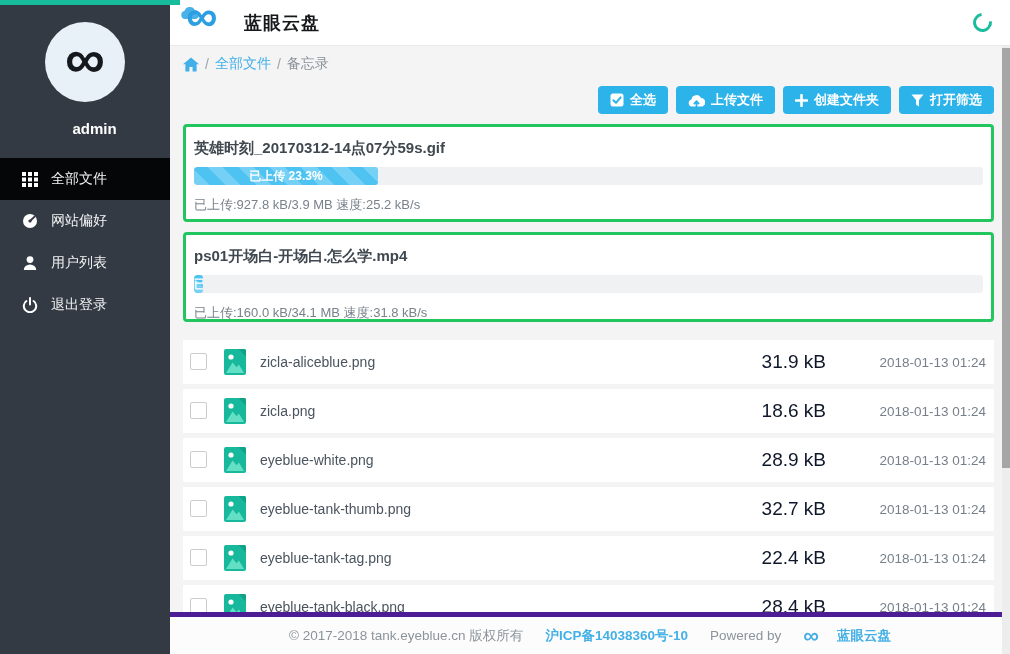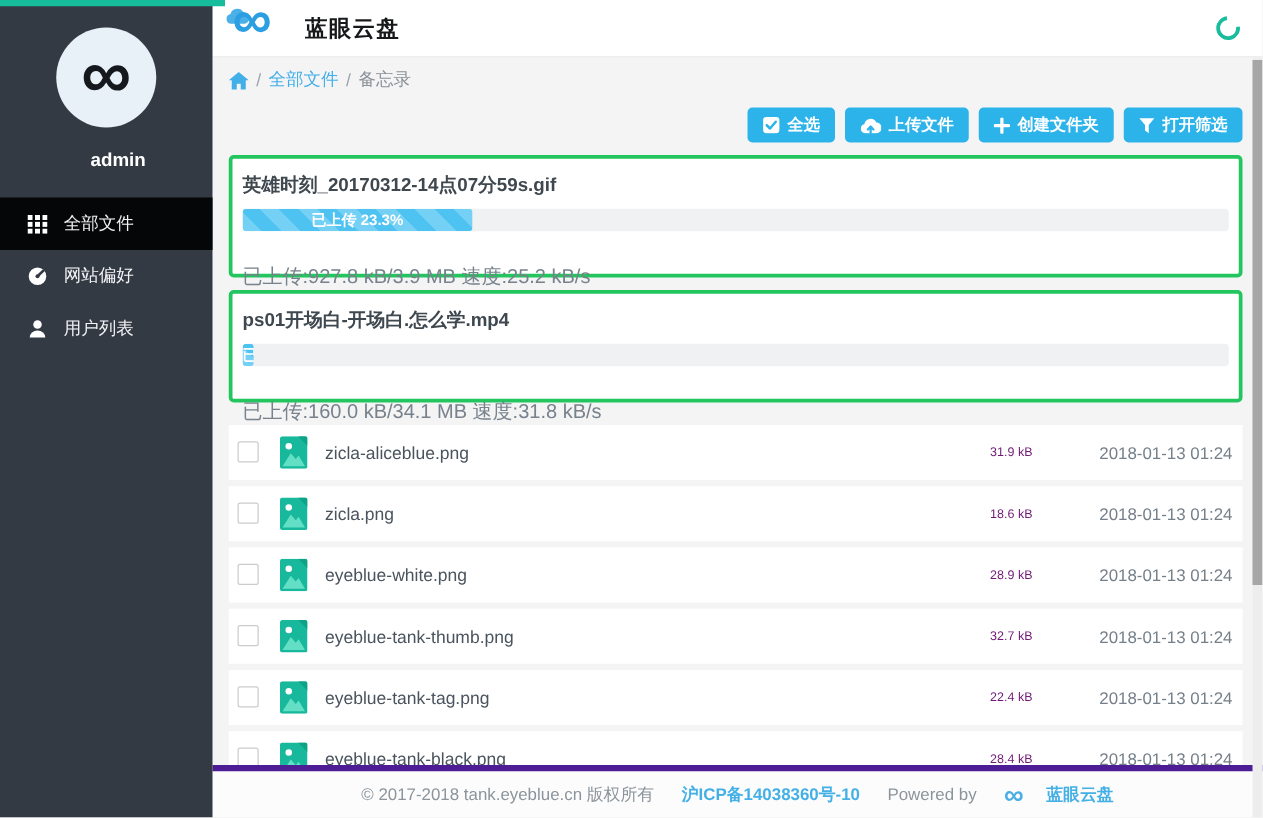--- a/index.html
+++ b/index.html
@@ -41,28 +41,28 @@
 
   .card { position:absolute; left:13px; width:811px; background:#fff; border:3px solid #22c55e; border-radius:4px; padding:12px 8px 0 8px; }
   .card1 { top:77px;  height:98px; }
   .card2 { top:185px; height:90px; }
   .card-title { font-size:15px; font-weight:bold; color:#3f474f; }
   .ptrack { margin-top:9px; height:18px; background:#f0f1f2; border-radius:3px; overflow:hidden; }
   .pfill { height:18px; border-radius:3px; background:#4ec3f2;
            background-image:repeating-linear-gradient(45deg, rgba(255,255,255,.22) 0 11px, transparent 11px 22px);
            color:#fff; font-size:12px; font-weight:bold; text-align:center; line-height:18px;
            white-space:nowrap; overflow:hidden; }
-  .pstats { margin-top:26px; font-size:16px; color:#78828c; }
+  .pstats { margin-top:11px; font-size:13px; color:#78828c; }
 
   .filerow { position:absolute; left:13px; width:811px; height:44px; background:#fff; display:flex; align-items:center; }
   .filerow .chk { position:absolute; left:7px; top:13px; width:17px; height:17px; background:#fff;
                   border:1px solid #ccc; border-radius:2px; cursor:pointer; }
   .filerow .ficon { position:absolute; left:41px; top:9px; }
   .filerow .fname { position:absolute; left:77px; font-size:14px; color:#4a545e; }
-  .filerow .fsize { position:absolute; right:168px; font-size:10px; color:#701a75; }
+  .filerow .fsize { position:absolute; right:168px; font-size:19px; color:#0f172a; }
   .filerow .fdate { position:absolute; right:8px;  font-size:13.5px; color:#76808a; }
 
   
   .footer { position:absolute; left:170px; right:0; top:612px; height:42px; background:#fcfcfc;
             border-top:5px solid #4c1d95; display:flex; align-items:center; justify-content:center;
             gap:22px; font-size:13.5px; color:#8b949c; z-index:15; }
   .footer a { color:#44b0e6; text-decoration:none; cursor:pointer;font-weight:bold; }
   .footer .flogo { color:#4aaee6; font-size:22px; font-weight:bold; line-height:0; margin-right:-4px; }
   .footer .fbrand { color:#44b0e6; }
 
@@ -112,20 +112,29 @@
       <span class="mi">
         <svg width="16" height="16" viewBox="0 0 16 16">
             <g fill="#fff">
           <circle cx="8" cy="4.6" r="3.4"></circle>
           <path d="M1.8 15 a6.2 5.6 0 0 1 12.4 0 z"></path>
         </g>
           </svg>
       </span>
       <span>用户列表</span>
     </div>
+    <div class="menu-item">
+      <span class="mi">
+        <svg width="16" height="16" viewBox="0 0 16 16">
+          <path d="M4.4 4 a6.2 6.2 0 1 0 7.2 0" stroke="#fff" stroke-width="2" fill="none" stroke-linecap="round"></path>
+          <path d="M8 1 v6.4" stroke="#fff" stroke-width="2" stroke-linecap="round"></path>
+        </svg>
+      </span>
+      <span>退出登录</span>
+    </div>
   </div>
 </div>
 <div class="topstrip"></div>
 
 <div class="header">
   <div class="logo">
     <svg class="cloud" width="20" height="14" viewBox="0 0 20 14">
       <path d="M5 13 a4 4 0 0 1-.6-7.9 A5.6 5.6 0 0 1 15 4.4 3.9 3.9 0 0 1 15 13 Z" fill="#4ab0e8"></path>
     </svg>
     <span class="inf">∞</span>

